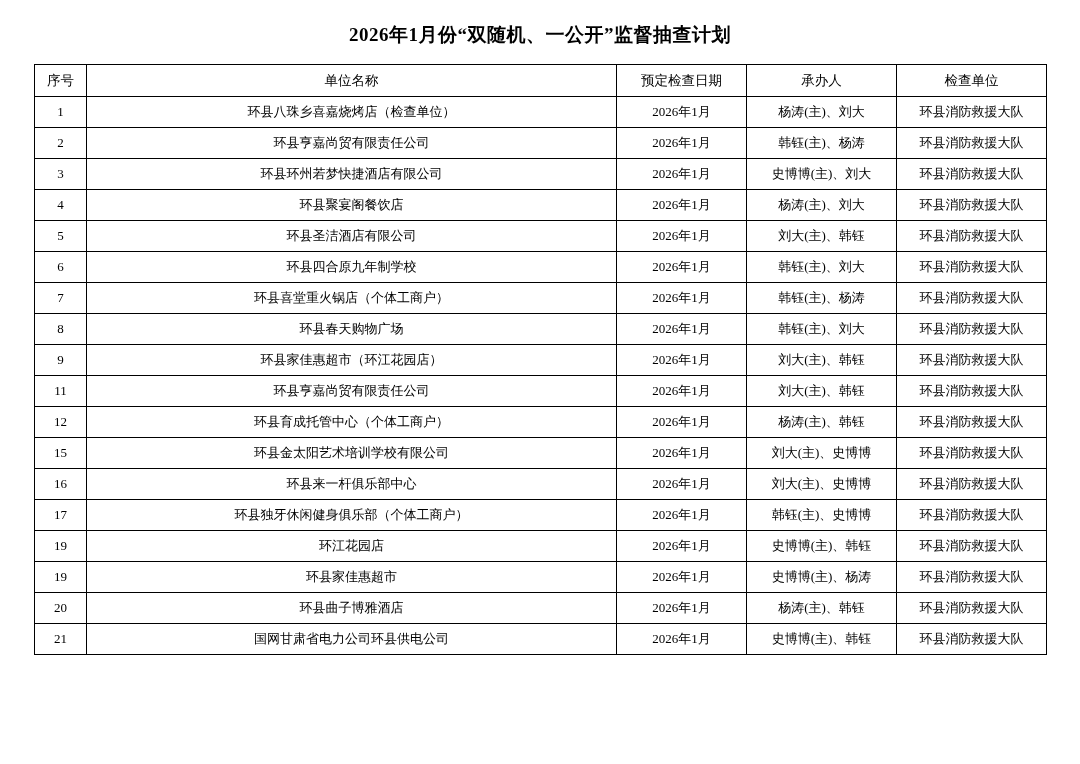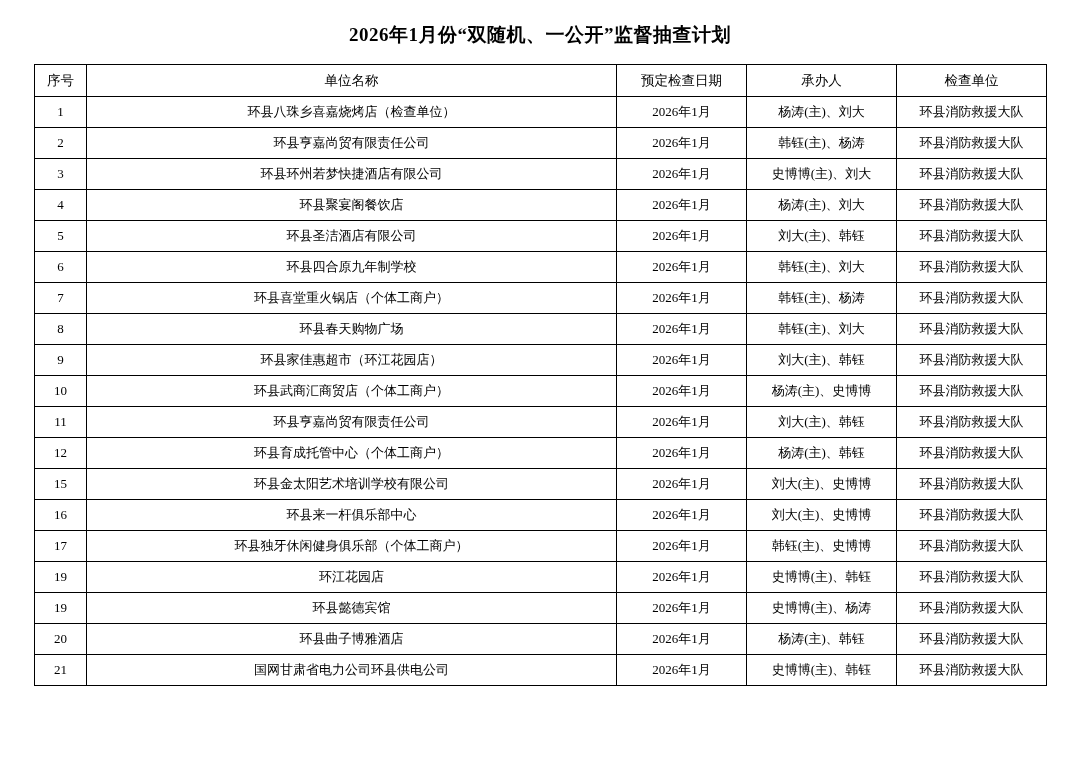--- a/index.html
+++ b/index.html
@@ -138,27 +138,20 @@
           <td>环县消防救援大队</td>
         </tr>
         <tr>
           <td>9</td>
           <td>环县家佳惠超市（环江花园店）</td>
           <td>2026年1月</td>
           <td>刘大(主)、韩钰</td>
           <td>环县消防救援大队</td>
         </tr>
         <tr>
-          <td>10</td>
-          <td>环县武商汇商贸店（个体工商户）</td>
-          <td>2026年1月</td>
-          <td>杨涛(主)、史博博</td>
-          <td>环县消防救援大队</td>
-        </tr>
-        <tr>
           <td>11</td>
           <td>环县亨嘉尚贸有限责任公司</td>
           <td>2026年1月</td>
           <td>刘大(主)、韩钰</td>
           <td>环县消防救援大队</td>
         </tr>
         <tr>
           <td>12</td>
           <td>环县育成托管中心（个体工商户）</td>
           <td>2026年1月</td>
@@ -188,21 +181,21 @@
         </tr>
         <tr>
           <td>19</td>
           <td>环江花园店</td>
           <td>2026年1月</td>
           <td>史博博(主)、韩钰</td>
           <td>环县消防救援大队</td>
         </tr>
         <tr>
           <td>19</td>
-          <td>环县懿德宾馆</td>
+          <td>环县家佳惠超市</td>
           <td>2026年1月</td>
           <td>史博博(主)、杨涛</td>
           <td>环县消防救援大队</td>
         </tr>
         <tr>
           <td>20</td>
           <td>环县曲子博雅酒店</td>
           <td>2026年1月</td>
           <td>杨涛(主)、韩钰</td>
           <td>环县消防救援大队</td>

